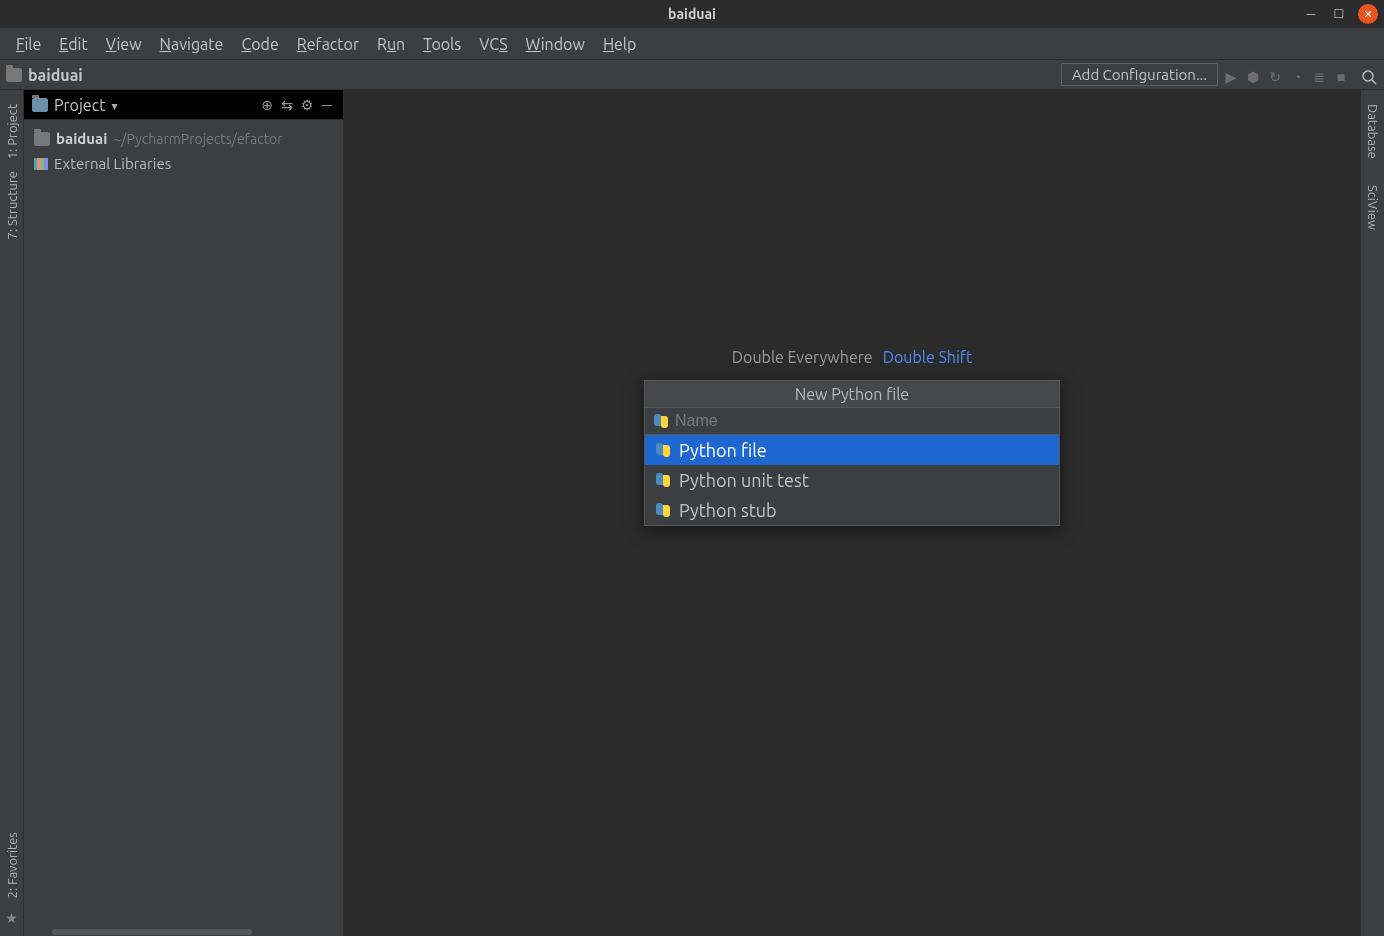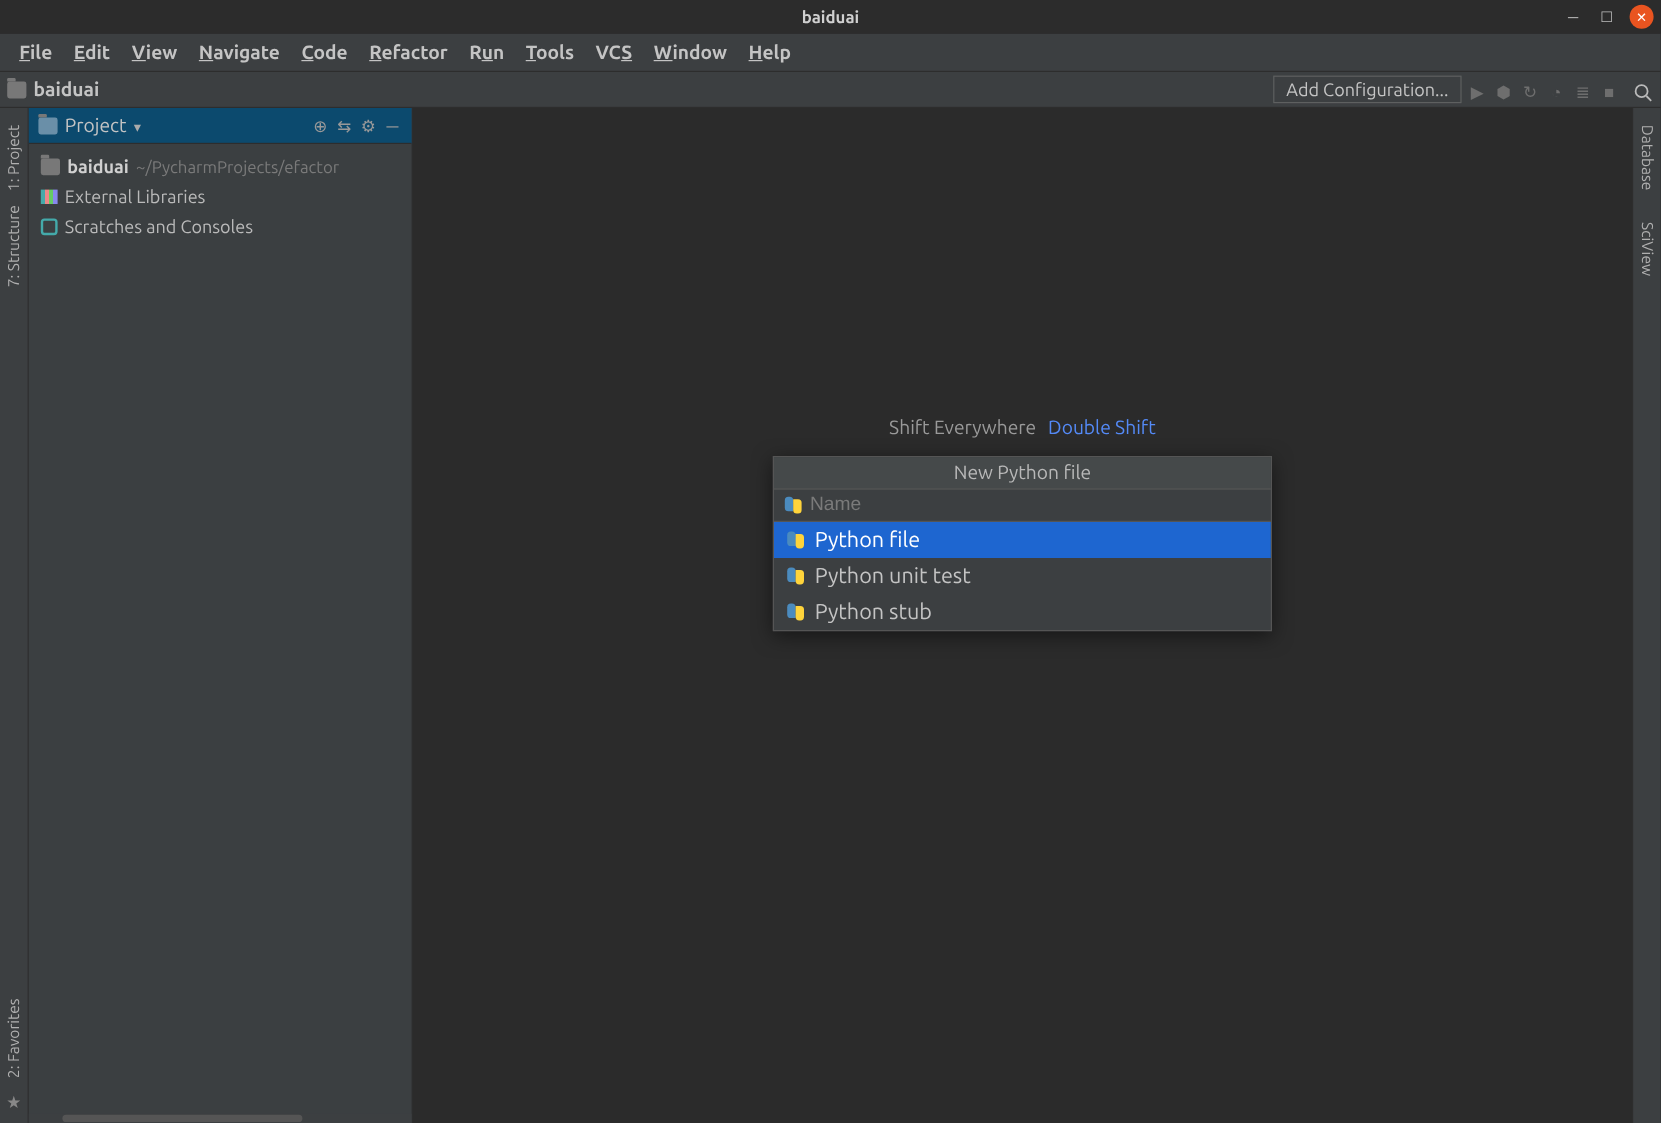--- a/index.html
+++ b/index.html
@@ -46,21 +46,20 @@
 }
 
 .menubar {
   height: 32px;
   background: #3c3f41;
   display:flex;
   align-items:center;
   padding: 0 8px;
   gap: 2px;
   border-bottom:1px solid #2d2d2d;
-  font-weight:bold;
 }
 .menubar .menu-item {
   padding: 4px 8px;
   font-size: 16px;
   color: #c4c4c4;
   cursor: pointer;
 }
 .menubar .menu-item u { text-decoration: underline; }
 
 .navbar {
@@ -127,21 +126,21 @@
   border-right:1px solid #2d2d2d;
   display:flex;
   flex-direction:column;
 }
 .panel-header {
   height:30px;
   display:flex;
   align-items:center;
   padding: 0 8px;
   border-bottom:1px solid #2d2d2d;
-  background:#0c4a6e;
+  background:#000000;
 }
 .panel-header .ph-left { display:flex; align-items:center; gap:6px; flex:1;}
 .panel-header .ph-title { font-size:16px; color:#c4c4c4;}
 .panel-header .ph-icon { width:16px;height:16px; color:#999; display:flex; align-items:center; justify-content:center; margin-left:4px;}
 .chevron-down::after{content:'▾'; font-size:12px; color:#aaa;}
 .panel-tree { padding: 6px 0; font-size:15px;}
 .tree-row { display:flex; align-items:center; padding: 4px 10px; gap:6px; }
 .tree-row.bold .tree-label { font-weight:bold; color:#d0d0d0;}
 .tree-path { color:#7a7a7a; font-size:14px;}
 .lib-icon { width:14px; height:12px; display:inline-block; background:linear-gradient(90deg,#4aa 0 25%,#e88 25% 50%,#6c6 50% 75%,#88e 75% 100%);}
@@ -313,33 +312,29 @@
     <div class="panel-tree">
       <div class="tree-row bold">
         <span class="folder-icon"></span>
         <span class="tree-label">baiduai</span>
         <span class="tree-path">~/PycharmProjects/efactor</span>
       </div>
       <div class="tree-row">
         <span class="lib-icon"></span>
         <span class="tree-label">External Libraries</span>
       </div>
-      <div class="tree-row">
-        <span class="scratch-icon"></span>
-        <span class="tree-label">Scratches and Consoles</span>
-      </div>
     </div>
     <div class="panel-scroll">
       <div class="panel-scroll-thumb"></div>
     </div>
   </div>
 
   <div class="editor-area">
     <div class="search-hint">
-      <span class="hint-label">Shift Everywhere</span>
+      <span class="hint-label">Double Everywhere</span>
       <span class="hint-key">Double Shift</span>
     </div>
 
     <div class="popup">
       <div class="popup-title">New Python file</div>
       <div class="popup-input-row">
         <span class="py-icon"></span>
         <input class="popup-input" placeholder="Name" style="">
       </div>
       <div class="popup-list">

